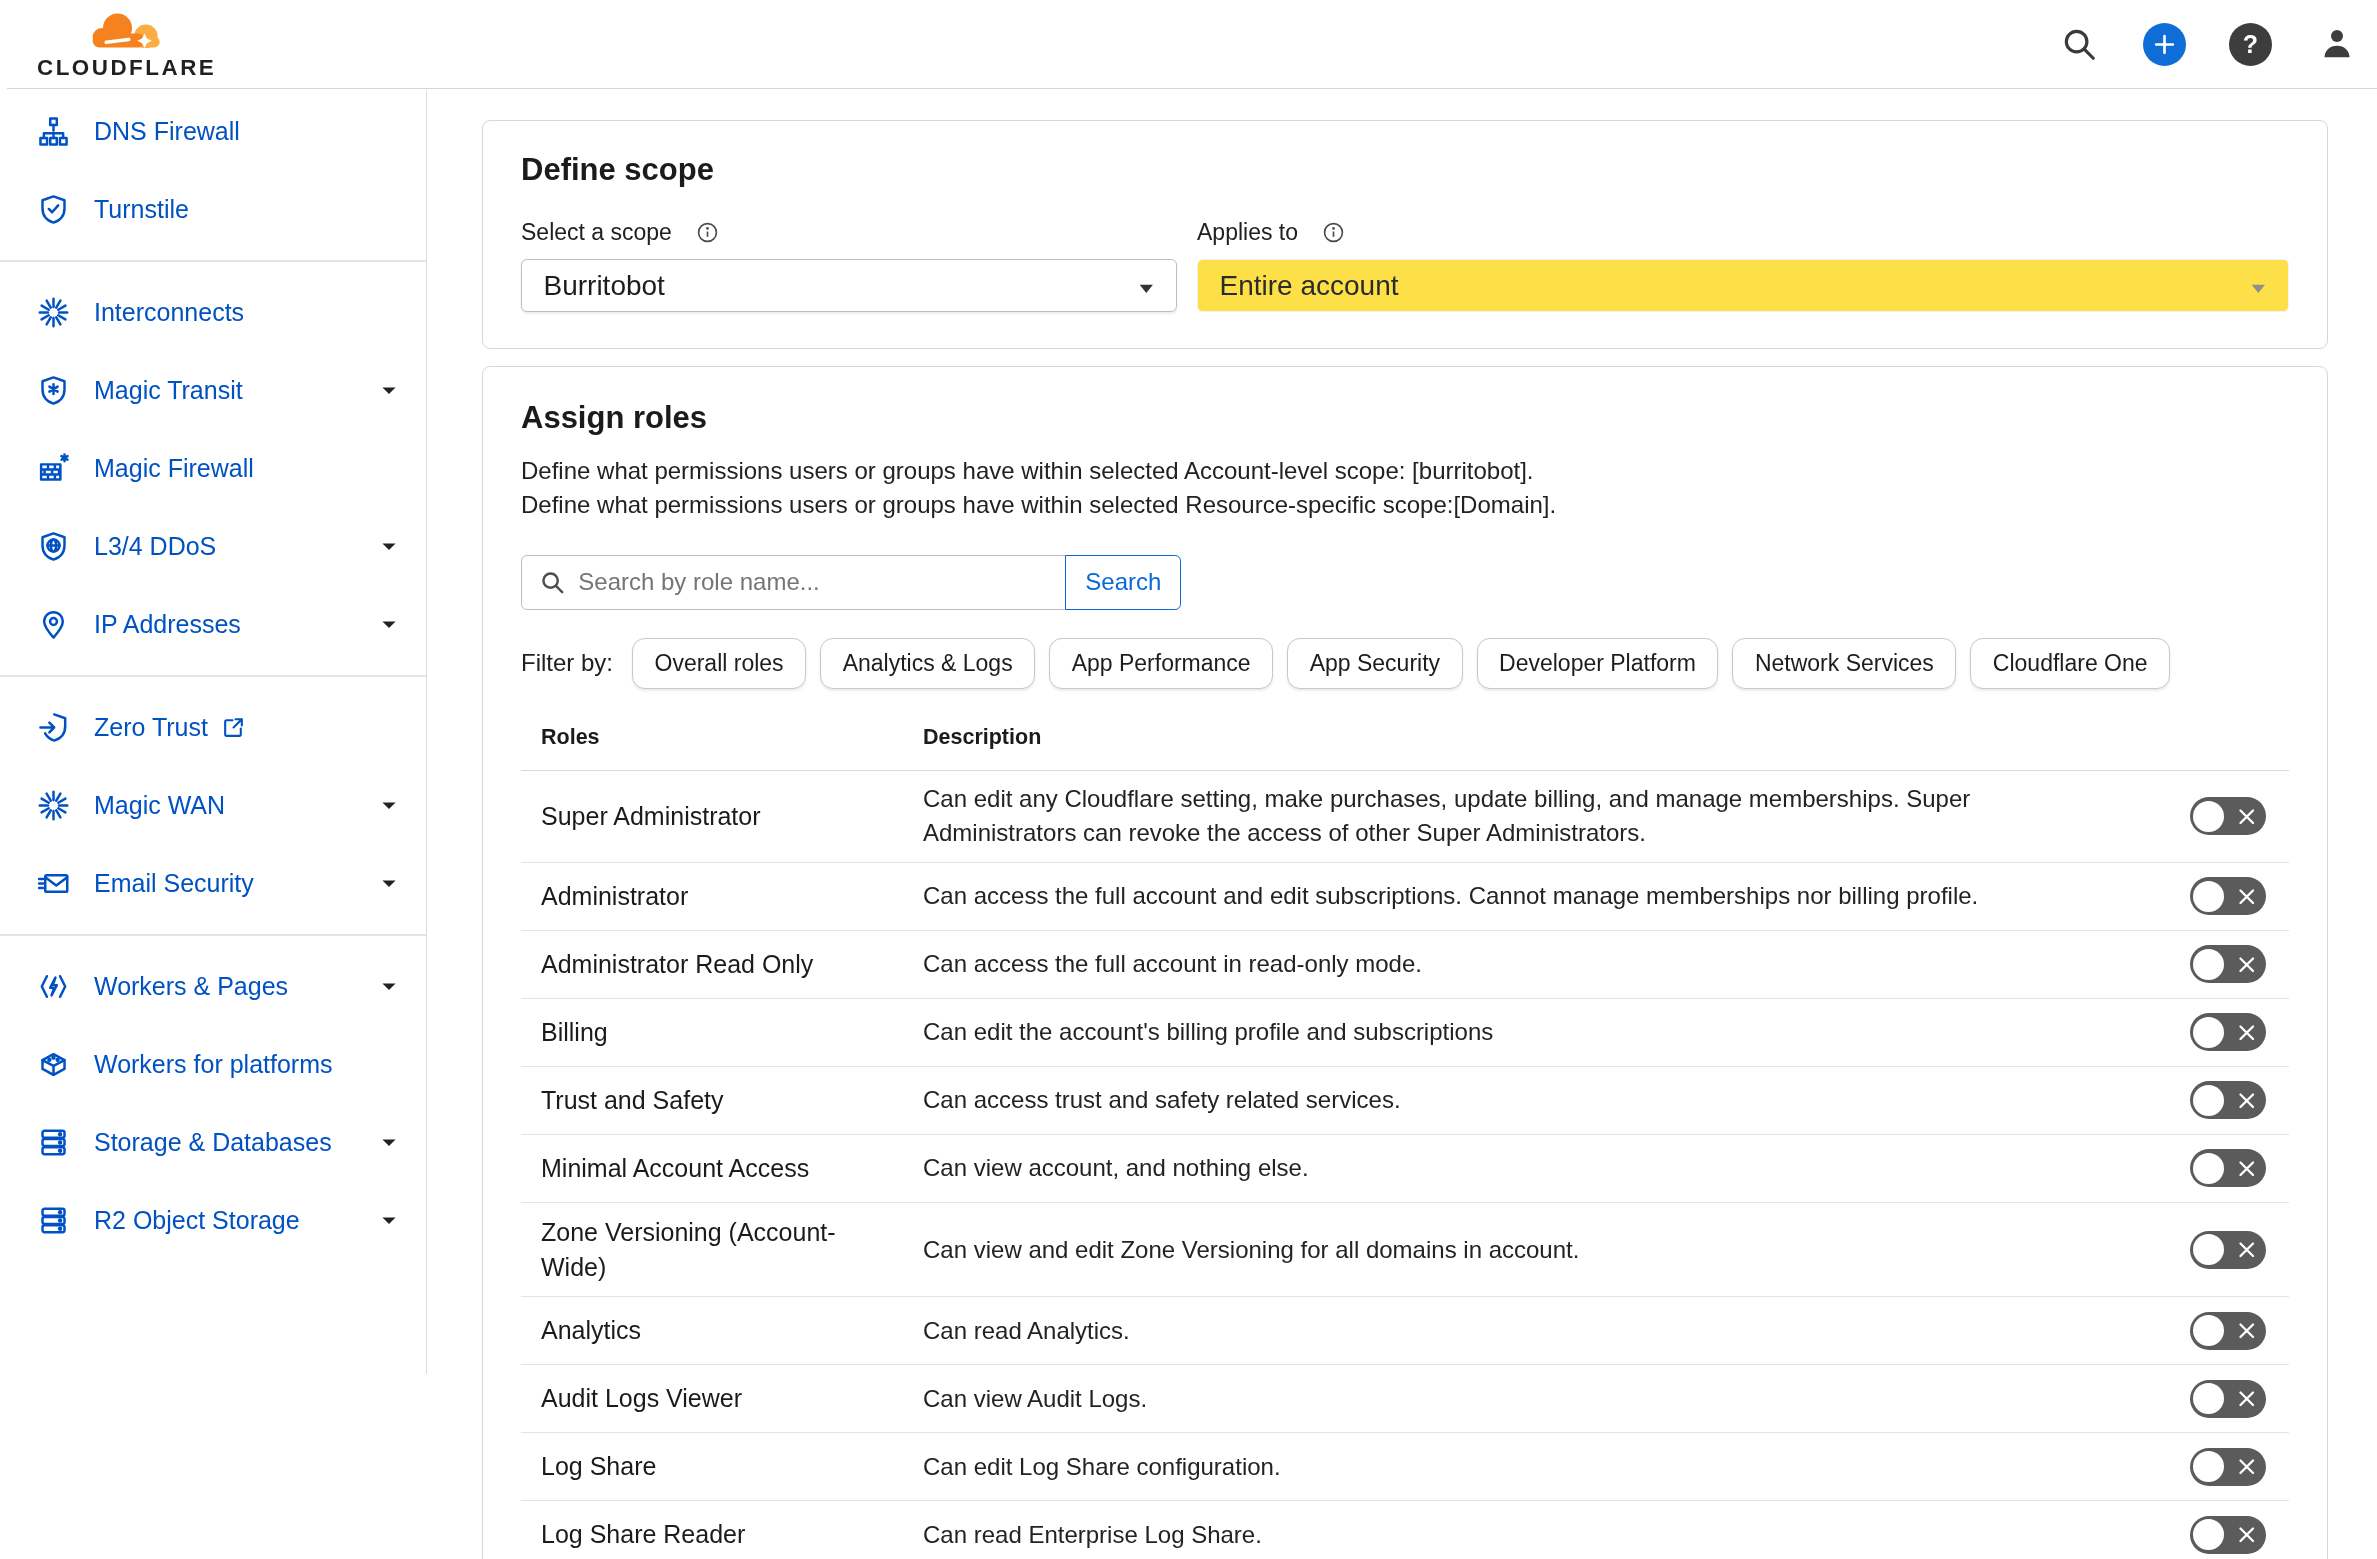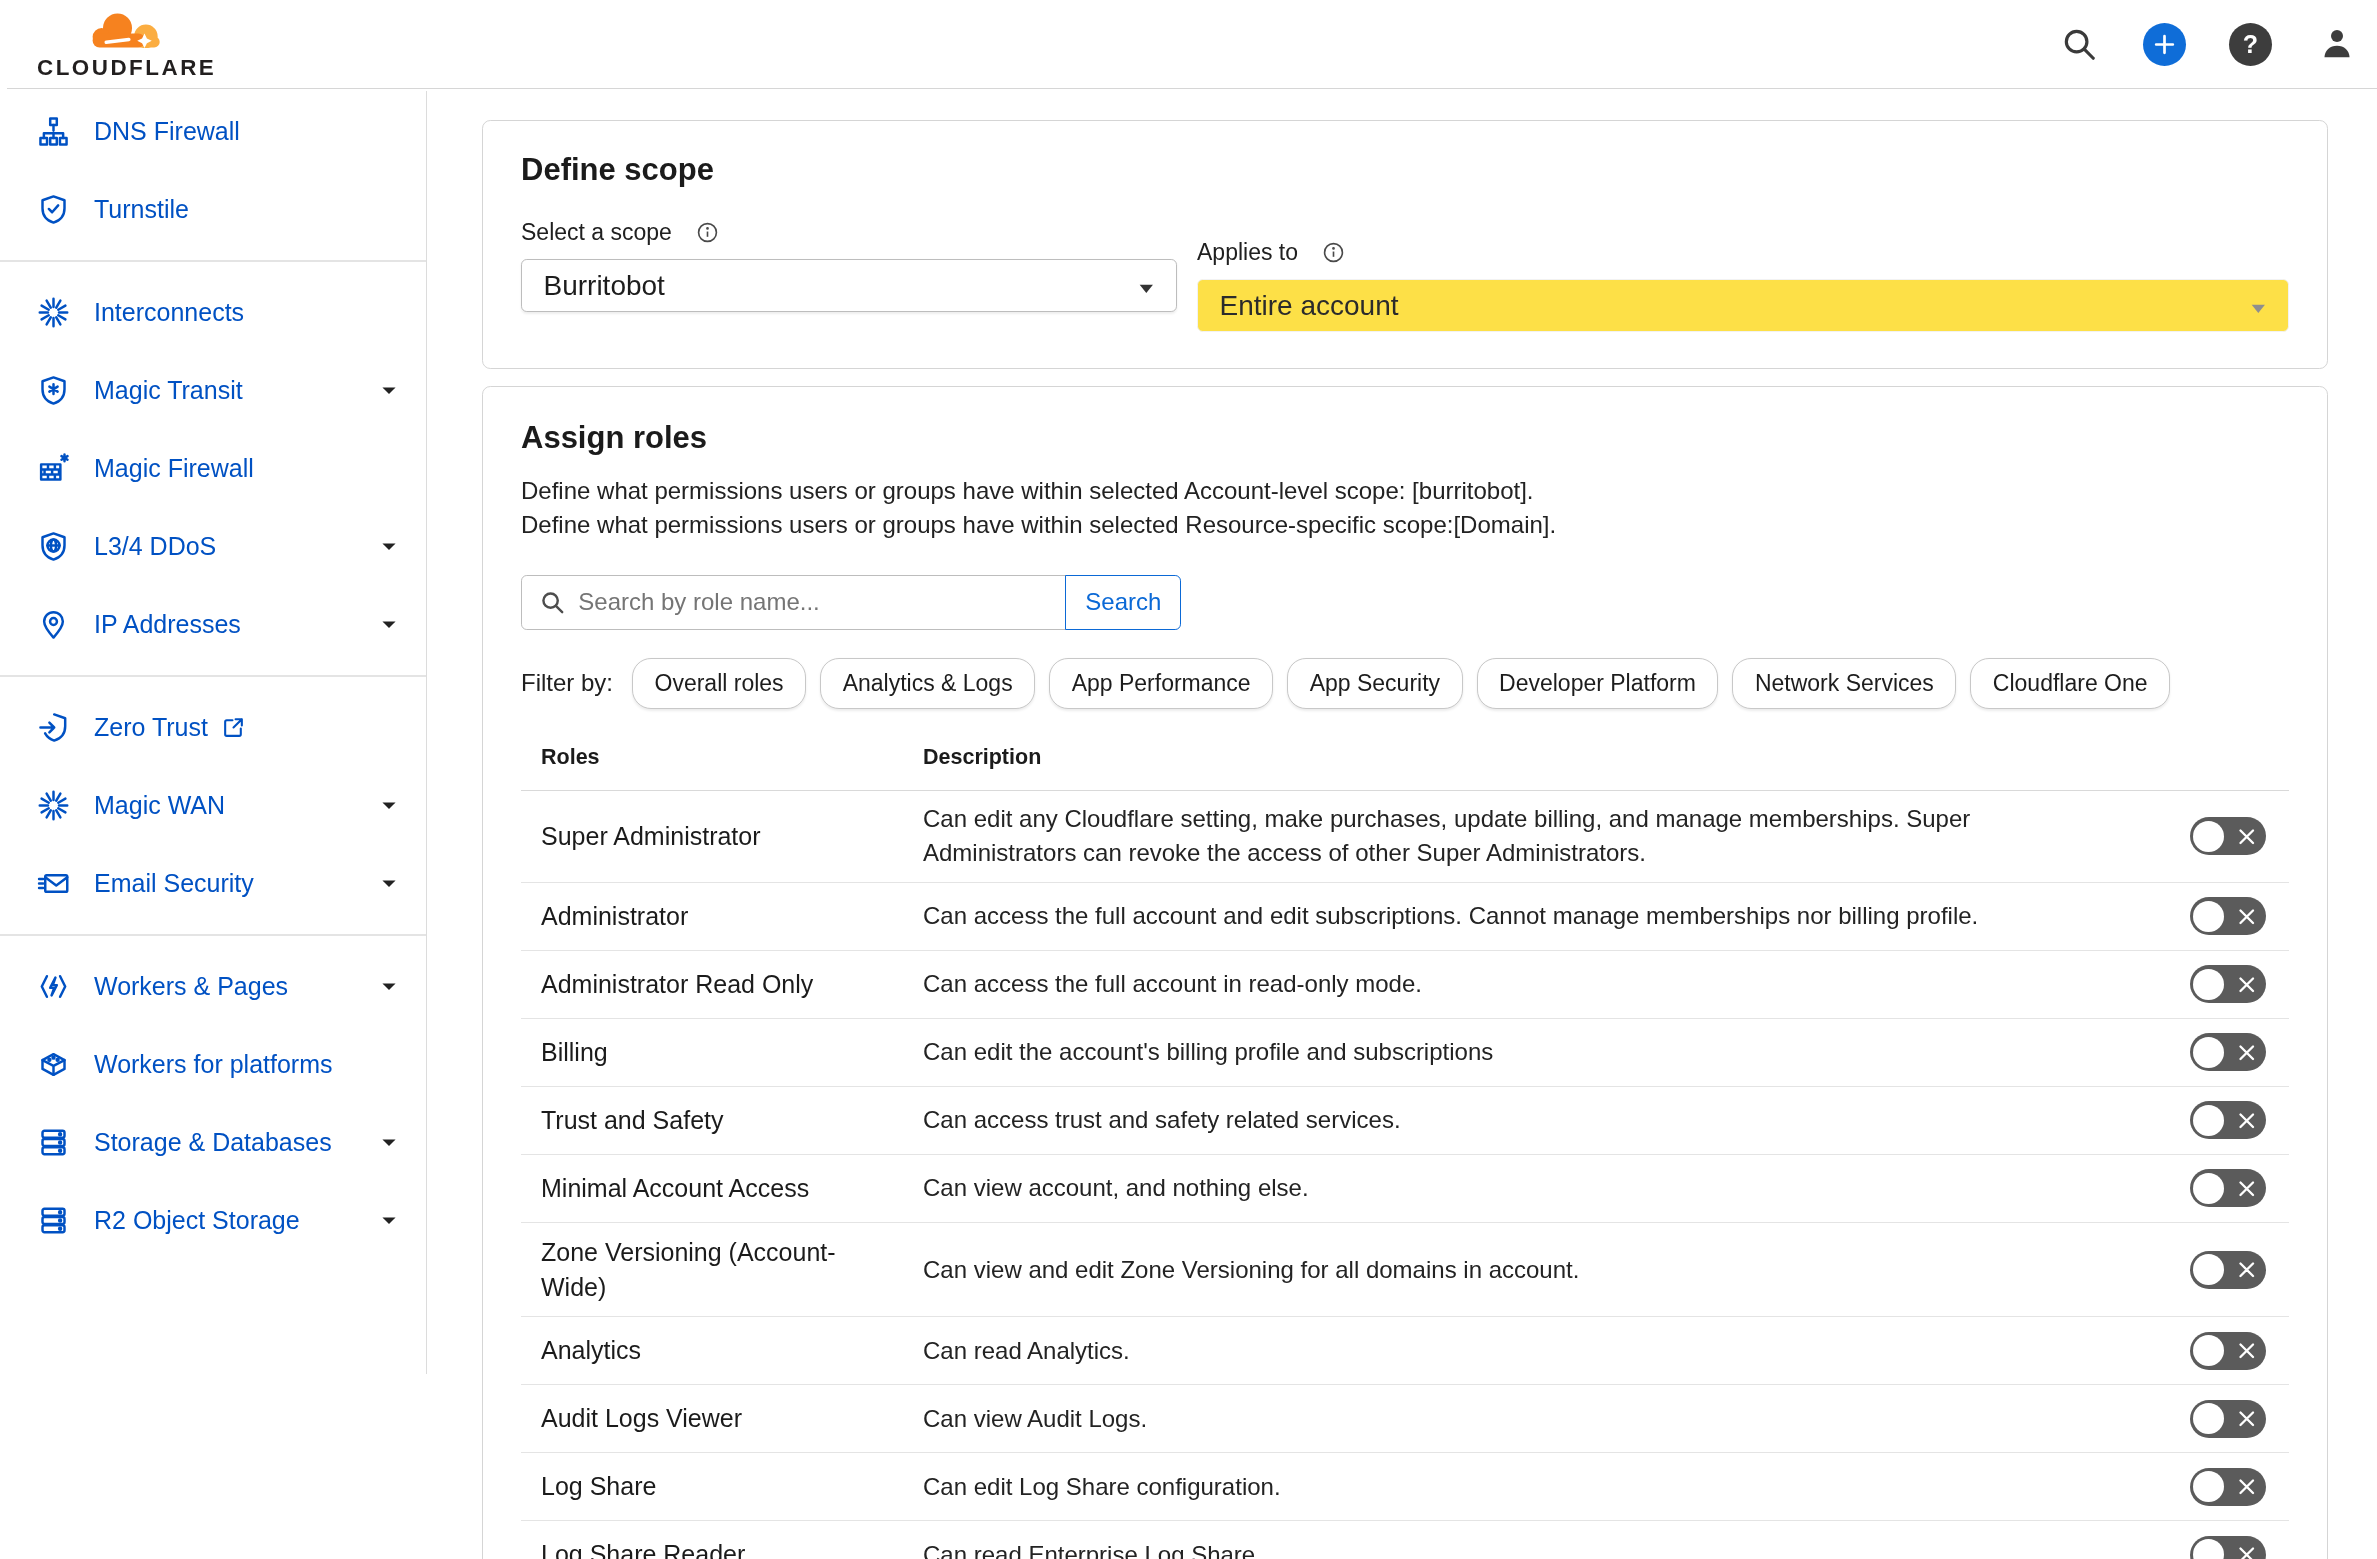--- a/index.html
+++ b/index.html
@@ -38,39 +38,39 @@
   .card-title { font-size:31px; font-weight:700; color:#1b1b1b; }
   .scope-form { display:flex; gap:20px; margin-top:31px; }
   .field-label { font-size:23px; color:#202020; display:flex; align-items:center; gap:24px; margin-bottom:13.2px; }
   .info-icon svg { width:23px; height:23px; stroke:#4a4a4a; fill:none; stroke-width:1.7; display:block; }
   .select { height:53px; border-radius:5.8px; display:flex; align-items:center; padding:0 21.5px;
     font-size:28px; cursor:pointer; }
   .select-enabled { border:1.7px solid #bdbdbd; background:#fff; box-shadow:0 1.7px 2.5px rgba(0,0,0,0.07); color:#1d1d1d; }
   .select-disabled { background:#fde047; border:1.7px solid #f2f2f2; color:#2b2b2b; }
   .caret { margin-left:auto; }
   .field-scope { width:656px; }
-  .field-applies { flex:1;margin-top:20px; }
+  .field-applies { flex:1; }
 
   .card-roles { margin-top:16.6px; padding:33px 38px 0 38px; min-height:1242px; }
   .roles-desc { font-size:24px; line-height:34px; color:#222; margin-top:18px; }
   .roles-desc p { margin:0; }
 
   .search-row { display:flex; margin-top:33px; }
   .search-box { width:546px; height:55px; border:1.7px solid #bdbdbd; border-radius:5.8px 0 0 5.8px;
     display:flex; align-items:center; padding-left:16.6px; gap:13.2px; background:#fff; }
   .search-box svg { width:26.5px; height:26.5px; stroke:#4d4d4d; fill:none; stroke-width:2.2; stroke-linecap:round; }
   .search-box input { border:none; outline:none; font-size:24px; color:#333; width:447px;
     font-family:"Liberation Sans","DejaVu Sans",sans-serif; background:transparent; }
   .search-box input::placeholder { color:#757575; }
   .search-btn { width:116px; height:55px; margin-left:-1.7px; border:1.7px solid #0b69d6; border-radius:0 5.8px 5.8px 0;
     background:#fff; color:#0b69d6; font-size:24px; cursor:pointer; display:flex; align-items:center; justify-content:center; z-index:2; }
 
   .filter-row { display:flex; align-items:center; margin-top:28px; gap:14px; }
   .filter-label { font-size:24px; color:#202020; margin-right:5px; }
-  .filter-btn { height:51px; padding:0 21.5px; border:1.7px solid #c8c8c8; border-radius:19px; background:#fff;
+  .filter-btn { height:51px; padding:0 21.5px; border:1.7px solid #c8c8c8; border-radius:13px; background:#fff;
     font-size:23px; color:#1d1d1d; cursor:pointer; display:flex; align-items:center; box-shadow:0 1.7px 2.5px rgba(0,0,0,0.08); white-space:nowrap; }
 
   .roles-table { margin-top:36px; }
   .t-head { display:grid; grid-template-columns:382px 1fr 141px; padding:0 0 20px 20px;
     font-size:21.5px; font-weight:700; color:#1b1b1b; border-bottom:1.7px solid #d9d9d9; }
   .t-row { display:grid; grid-template-columns:382px 1fr 141px; align-items:center;
     min-height:68px; padding:11.6px 0 11.6px 20px; border-bottom:1.7px solid #e4e4e4; }
   .t-role { font-size:25px; color:#1b1b1b; line-height:35px; padding-right:33px; }
   .t-desc { font-size:24px; color:#232323; line-height:34px; padding-right:50px; }
   .t-toggle { display:flex; justify-content:flex-end; padding-right:23px; }

